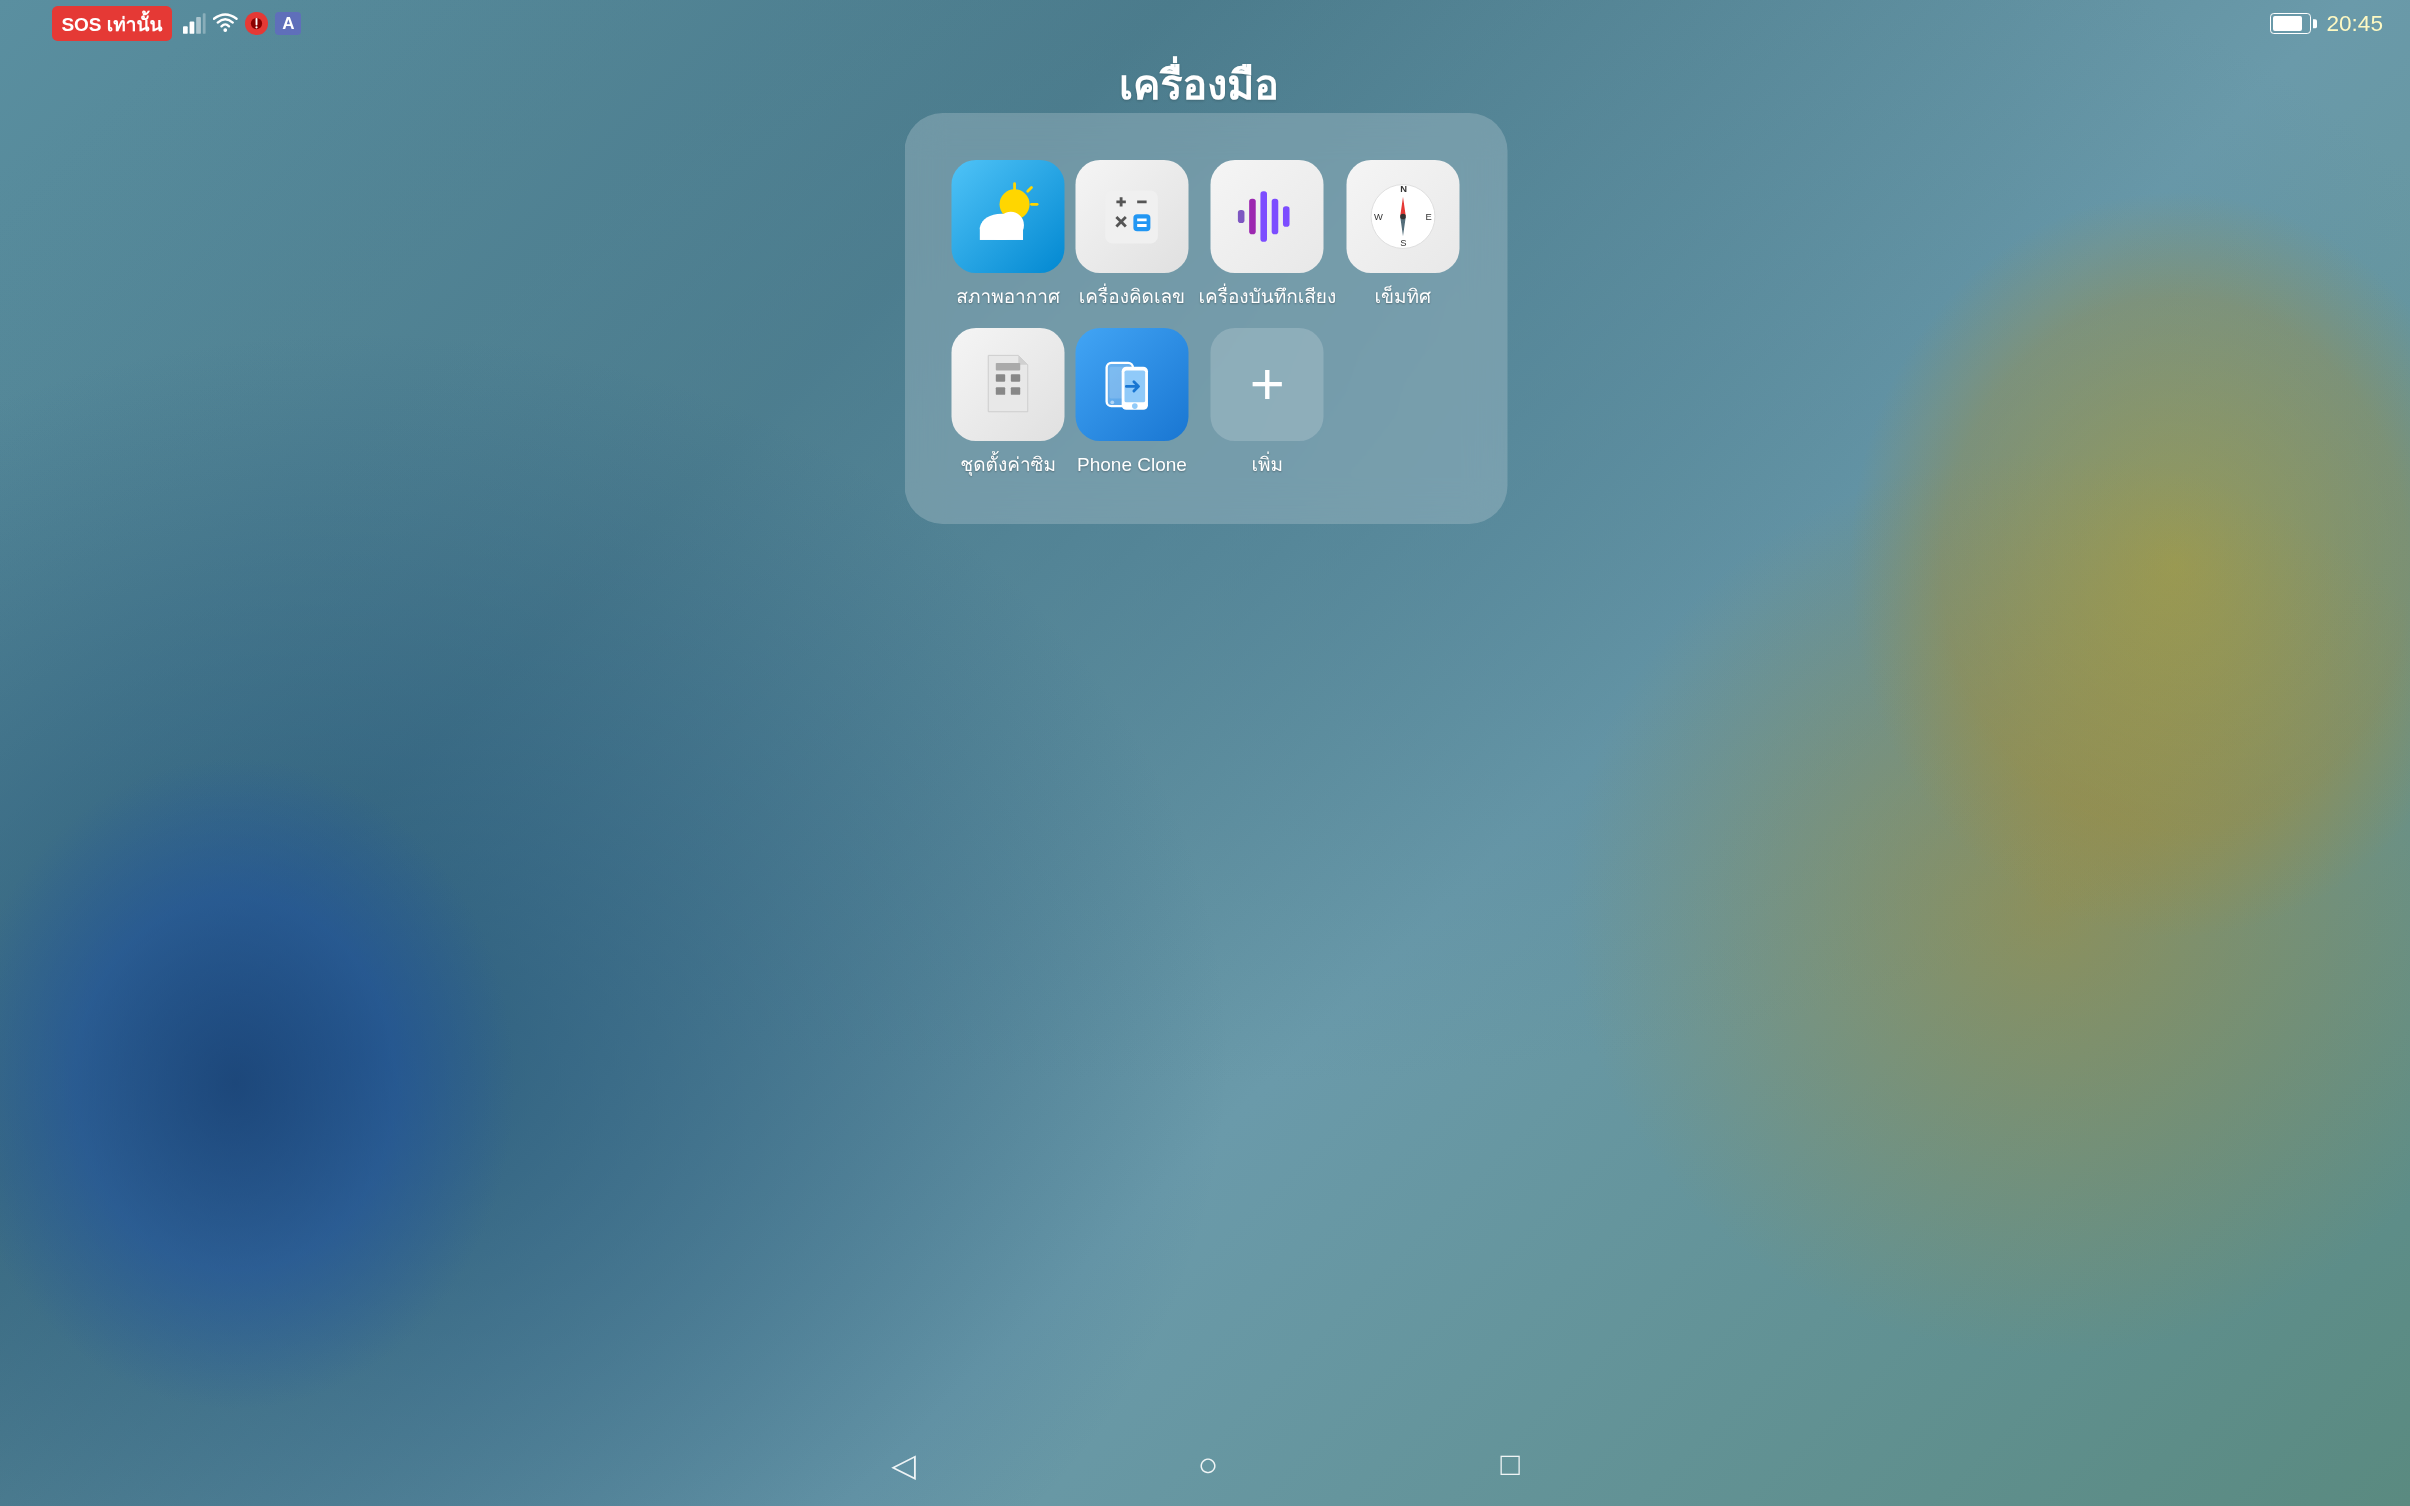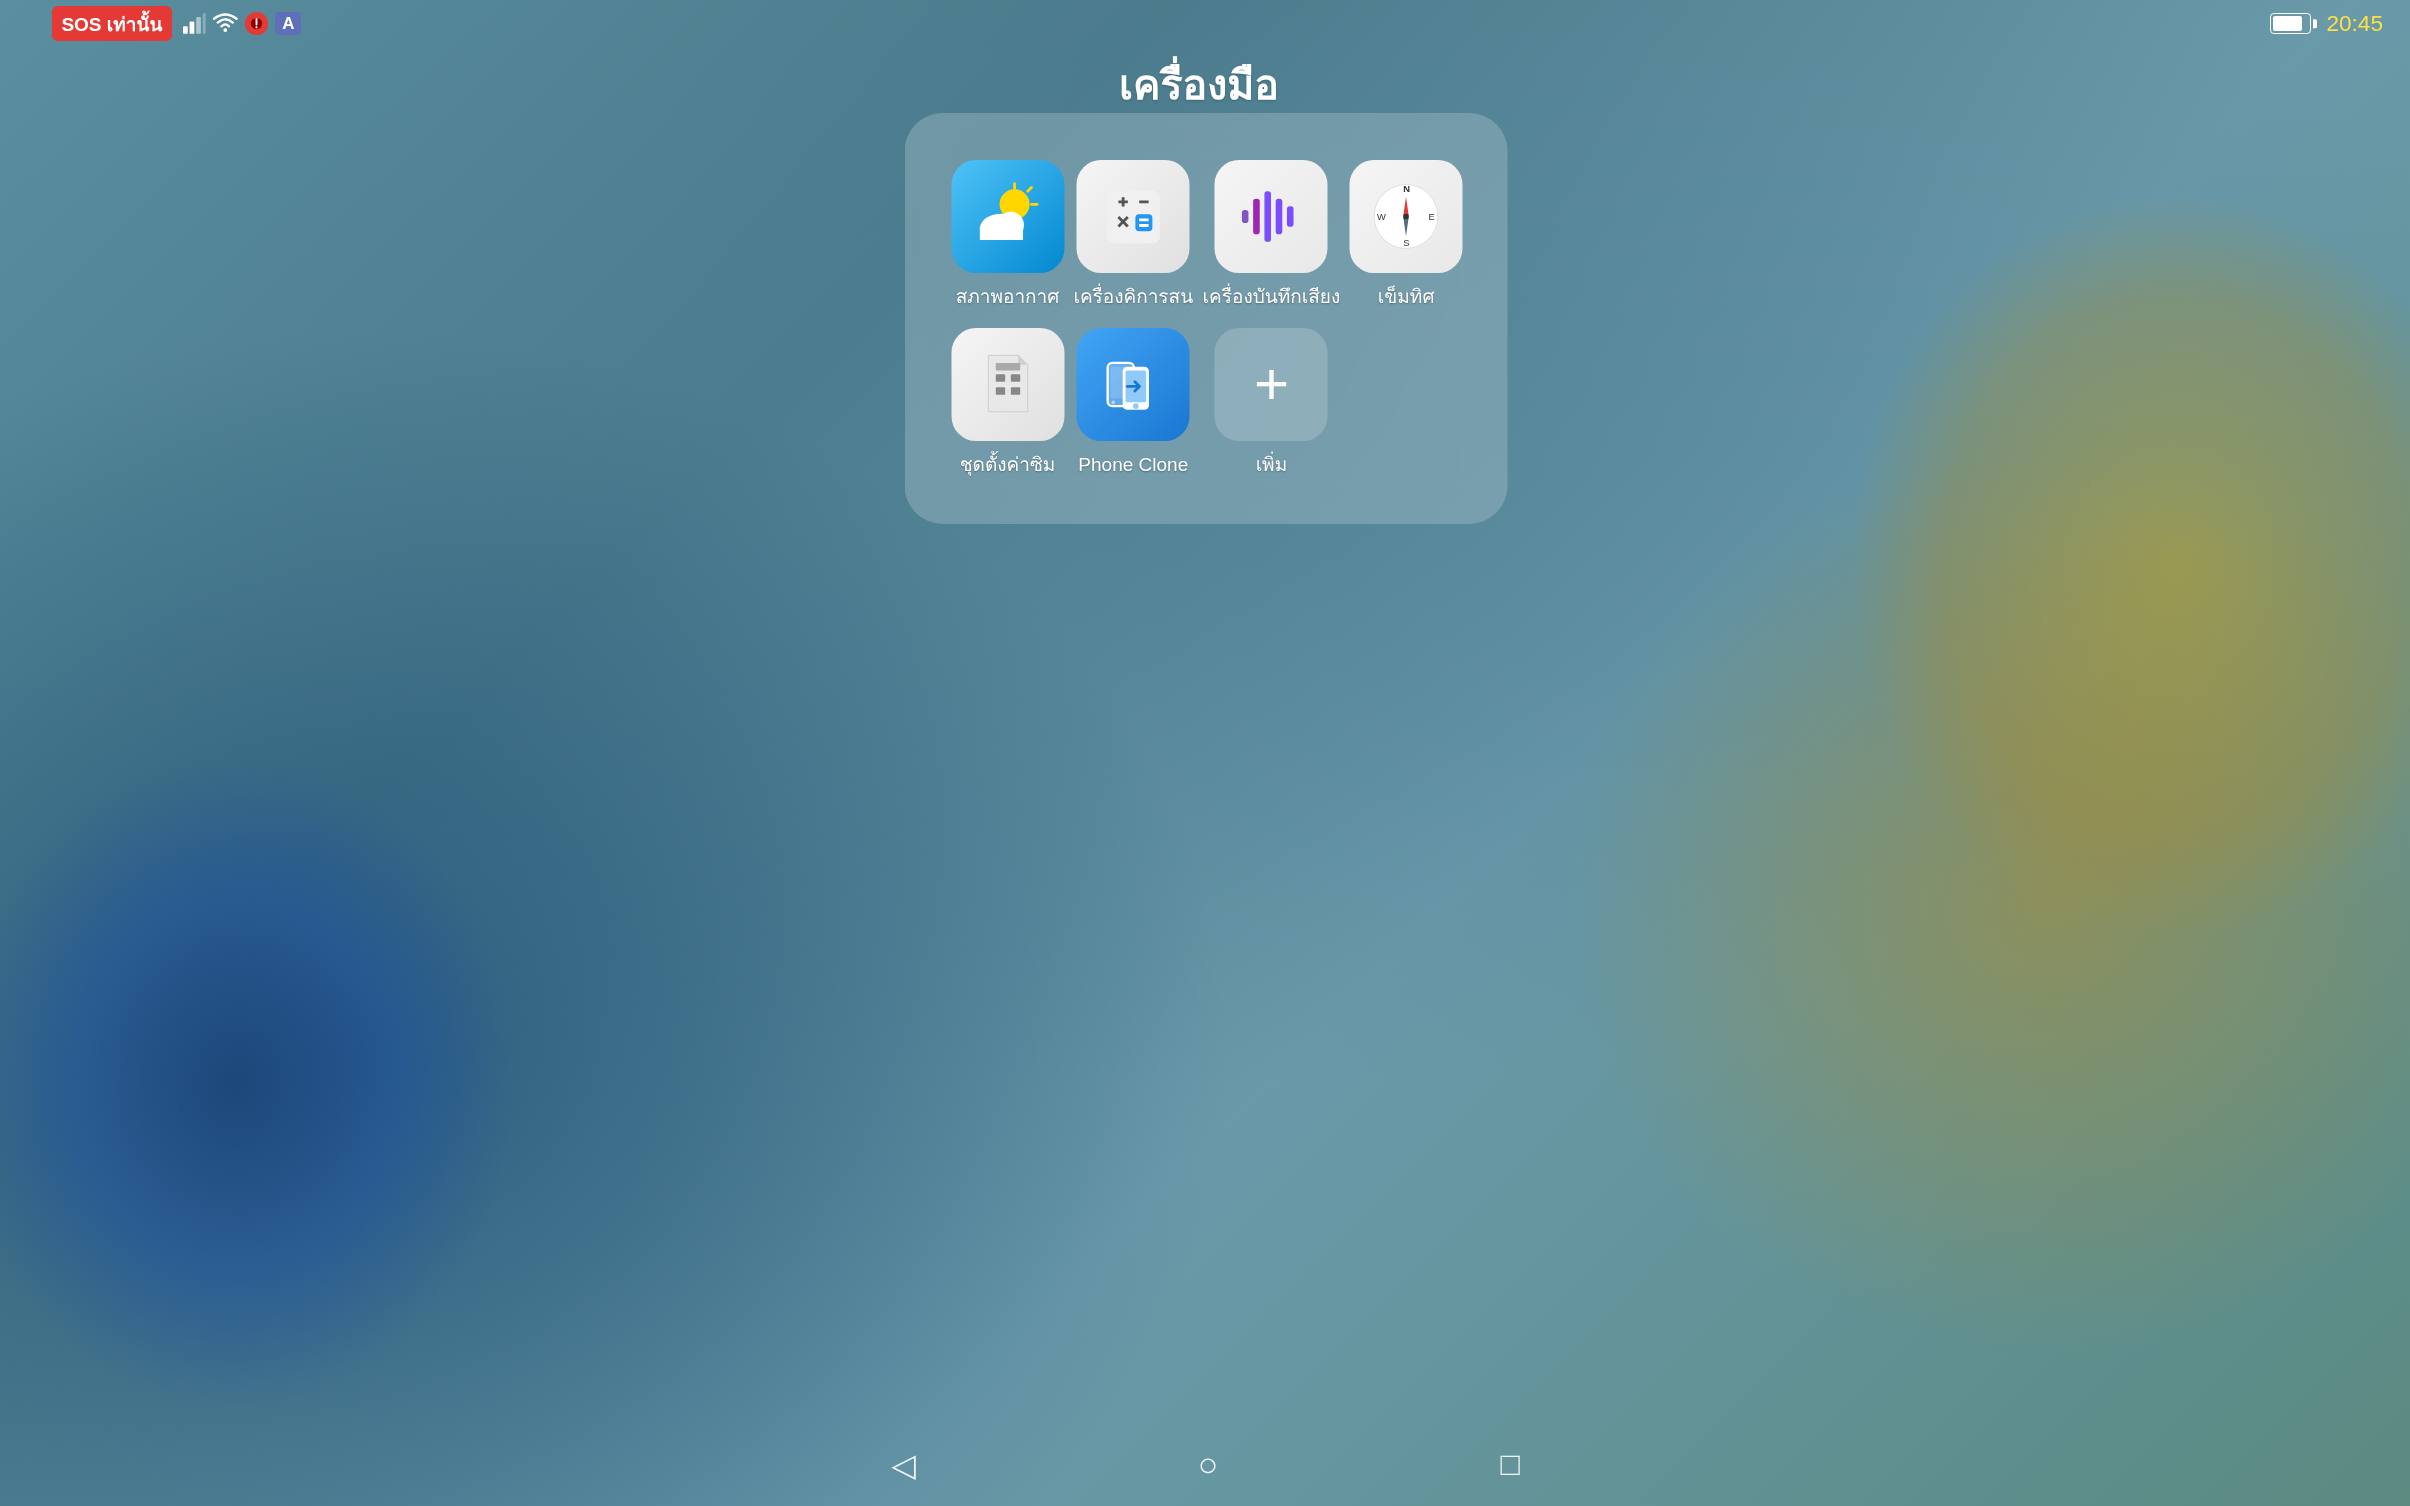--- a/index.html
+++ b/index.html
@@ -79,21 +79,21 @@
       display: flex;
       align-items: center;
       gap: 7.5px;
       font-size: 19px;
     }
 
     .status-right {
       display: flex;
       align-items: center;
       gap: 15px;
-      color: #fde047;
+      color: #fef9c3;
       font-size: 22.6px;
       font-weight: 500;
     }
 
     .battery-icon {
       display: flex;
       align-items: center;
       gap: 3.8px;
     }
 
@@ -348,21 +348,21 @@
           <line x1="42" y1="20" x2="52" y2="20" stroke="#555" stroke-width="3"></line>
 
           <line x1="20" y1="36" x2="30" y2="46" stroke="#555" stroke-width="3"></line>
           <line x1="30" y1="36" x2="20" y2="46" stroke="#555" stroke-width="3"></line>
 
           <rect x="38" y="33" width="18" height="18" rx="4" fill="#2196F3"></rect>
           <line x1="42" y1="39" x2="52" y2="39" stroke="white" stroke-width="3"></line>
           <line x1="42" y1="45" x2="52" y2="45" stroke="white" stroke-width="3"></line>
         </svg>
       </div>
-      <span class="app-label">เครื่องคิการสน</span>
+      <span class="app-label">เครื่องคิดเลข</span>
     </div>
 
     <div class="app-item">
       <div class="app-icon icon-recorder">
         <svg width="77" height="77" viewBox="0 0 82 82">
 
           <rect x="10" y="34" width="7" height="14" rx="3" fill="#7E57C2"></rect>
           <rect x="22" y="22" width="7" height="38" rx="3" fill="#9C27B0"></rect>
           <rect x="34" y="14" width="7" height="54" rx="3" fill="#7C4DFF"></rect>
           <rect x="46" y="22" width="7" height="38" rx="3" fill="#7C4DFF"></rect>

